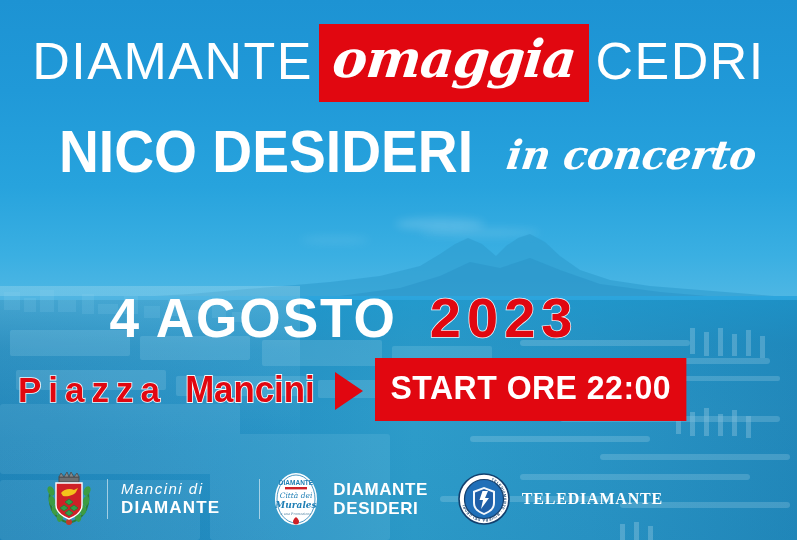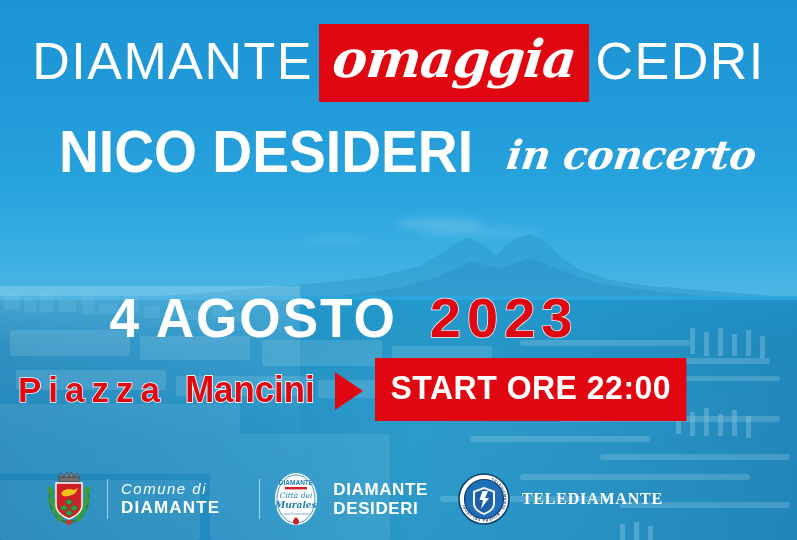--- a/index.html
+++ b/index.html
@@ -314,21 +314,21 @@
 
         <g fill="#2f9e4a" stroke="#1f7a35" stroke-width="0.7">
           <path d="M25,28 l4,3 -4,3 -4,-3 Z"></path>
           <path d="M20,34 l4,3 -4,3 -4,-3 Z"></path>
           <path d="M30,34 l4,3 -4,3 -4,-3 Z"></path>
           <path d="M25,39 l4,3 -4,3 -4,-3 Z"></path>
         </g>
       </svg>
       <div class="sep"></div>
       <div class="logo-txt">
-        <div class="l1">Comune di</div>
+        <div class="l1">Mancini di</div>
         <div class="l2">DIAMANTE</div>
       </div>
     </div>
 
     <div class="gap-a"></div>
     <div class="sep"></div>
 
     <div class="logo-group">
       <svg width="46" height="56" viewBox="0 0 46 56">
         <ellipse cx="23" cy="28" rx="21" ry="26" fill="#ffffff"></ellipse>

